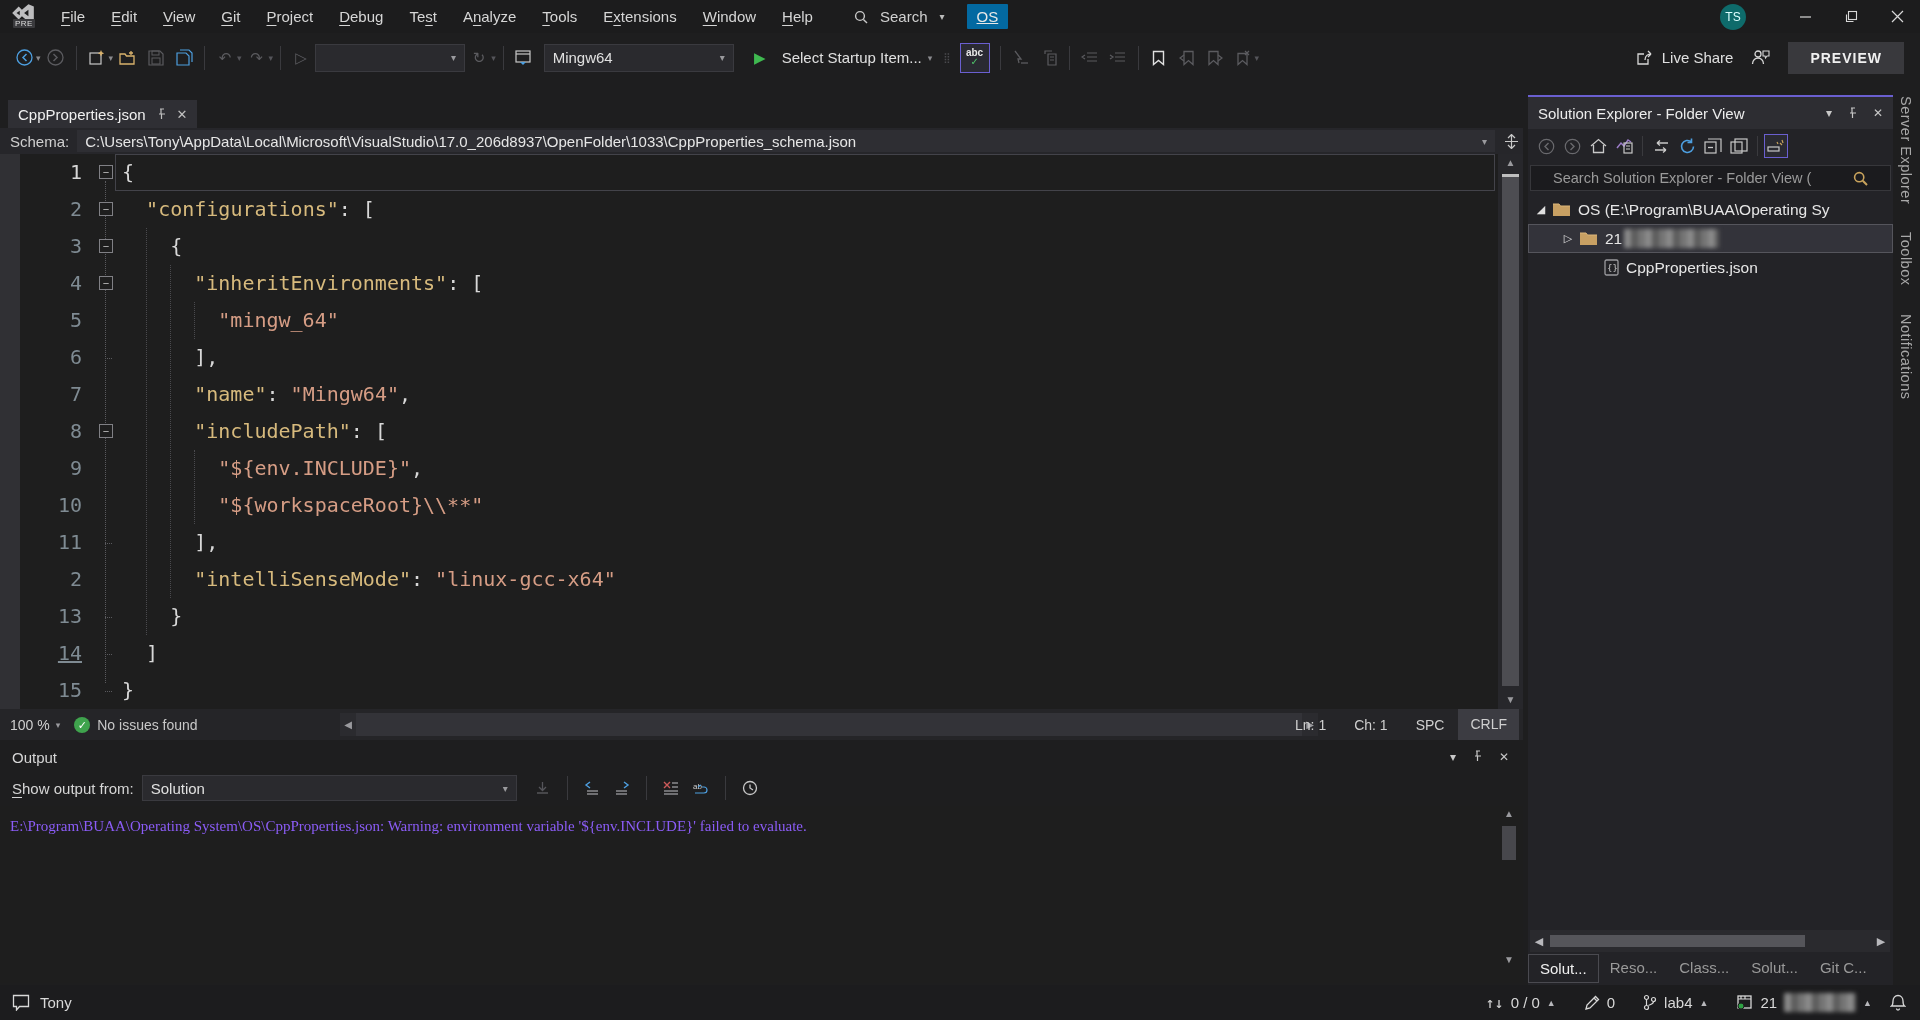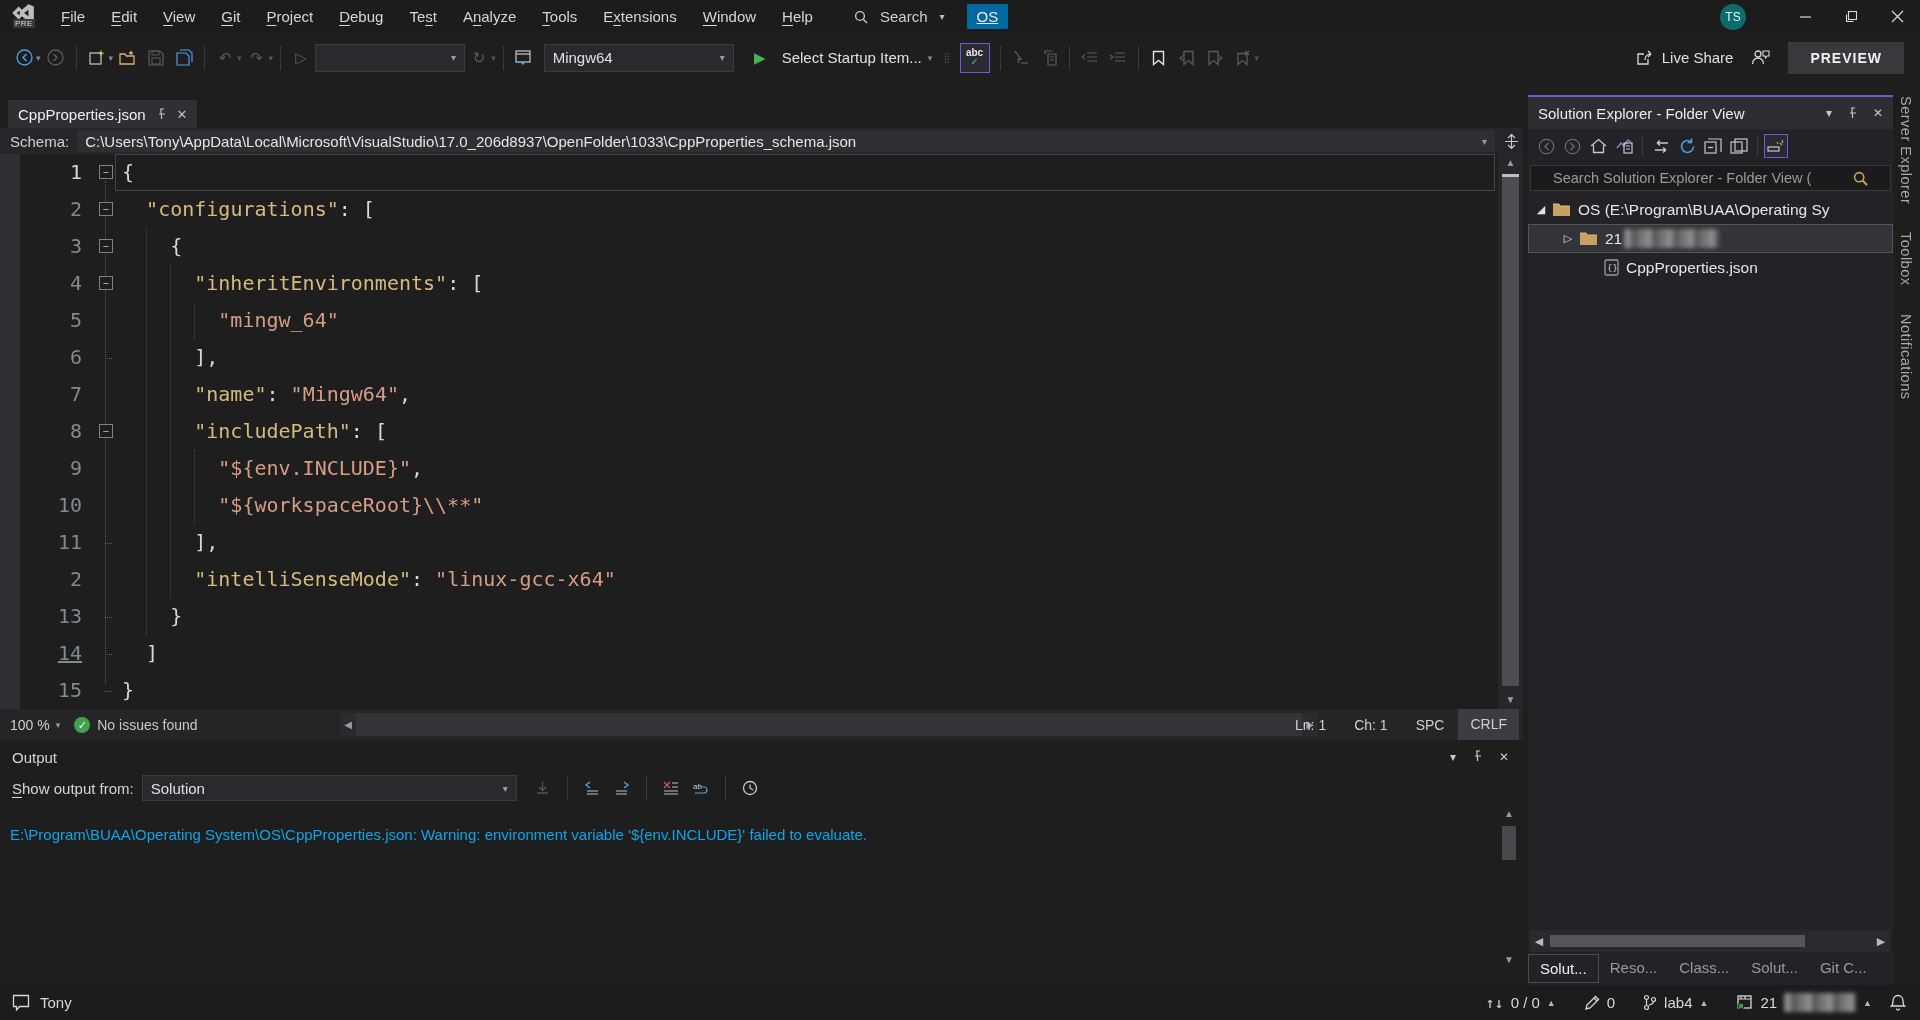--- a/index.html
+++ b/index.html
@@ -98,21 +98,21 @@
   .ohead .oh-icons { margin-left:auto; display:flex; gap:16px; padding-right:14px; color:#c8c8c8; font-size:12px; }
   .otool { height:32px; display:flex; align-items:center; padding-left:12px; }
   .otool .lbl { color:#d6d6d6; }
   .otool .lbl u { text-decoration:underline; text-underline-offset:3px; }
   #osrc-combo { width:375px; margin-left:8px; height:26px; }
   .oticons { display:flex; align-items:center; margin-left:14px; gap:6px; }
   .oti { width:24px; height:24px; display:flex; align-items:center; justify-content:center; font-size:14px; color:#c8c8c8; }
   .oti.dim { color:#55555a; }
   .oti.blue { color:#4d9fe0; }
   .ocontent { position:absolute; left:0; top:64px; width:1523px; height:177px; background:#1e1e1e; }
-  .oline { position:absolute; left:10px; top:20px; font-family:Liberation Sans, sans-serif; font-size:15px; color:#0ea5e9; white-space:pre; }
+  .oline { position:absolute; left:10px; top:12px; font-family:Liberation Serif, serif; font-size:15px; color:#8b5cf6; white-space:pre; }
   #oscroll { position:absolute; right:3px; top:64px; width:22px; height:160px; }
   #oscroll .arr { color:#9a9a9e; font-size:10px; text-align:center; height:16px; line-height:16px; }
   #oscroll .thumb { width:14px; height:34px; background:#47474c; margin:4px auto; }
   #oscroll .sp { height:88px; }
 
   
   #sepanel { position:absolute; left:1528px; top:95px; width:365px; height:890px; background:#232327; border-top:2px solid #6a5fd0; }
   .sehead { height:32px; background:#2d2d32; display:flex; align-items:center; padding:0 10px; color:#ececec; font-size:15px; }
   .sehead .hi { margin-left:auto; display:flex; gap:15px; color:#c8c8c8; font-size:12px; align-items:center; }
   .setool { height:34px; display:flex; align-items:center; padding:0 6px; gap:2px; }

